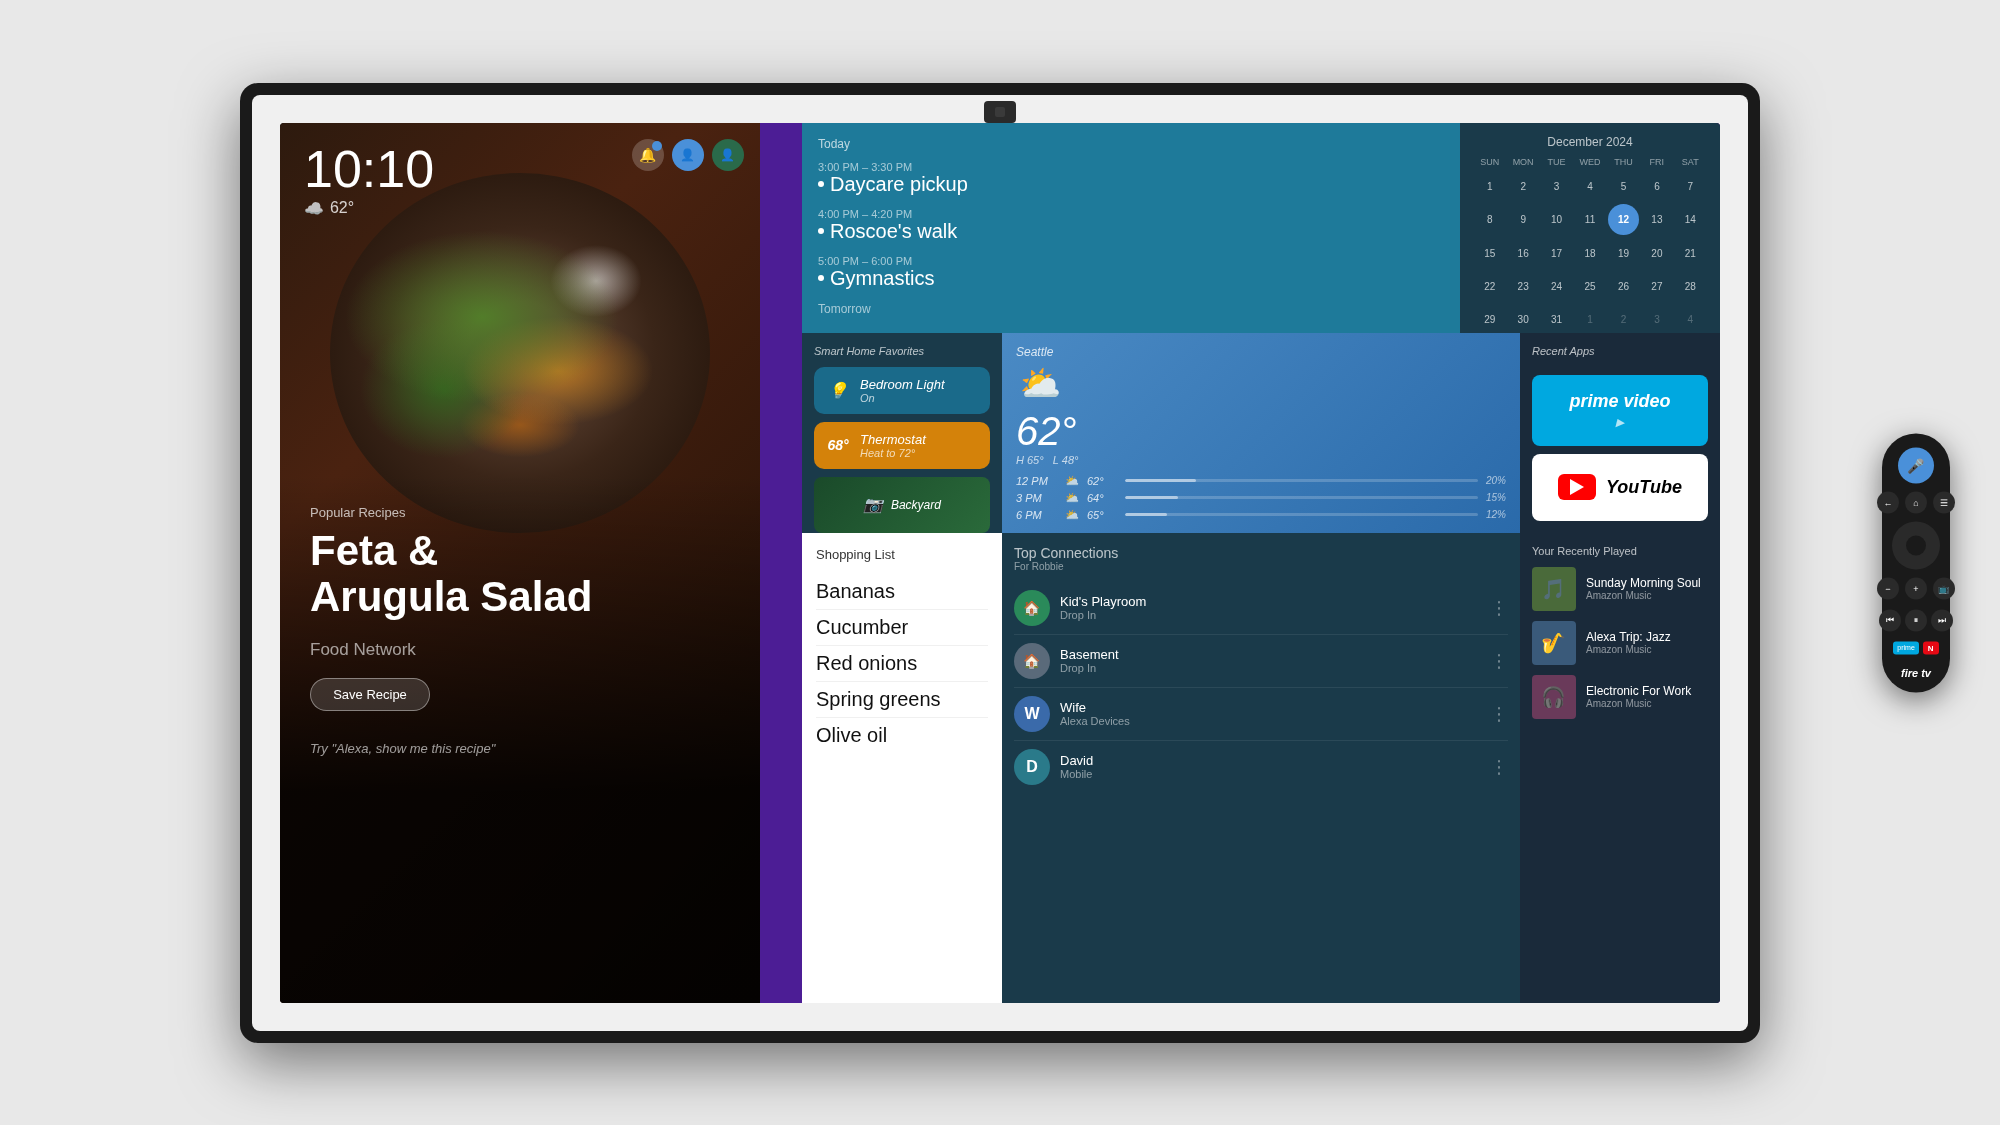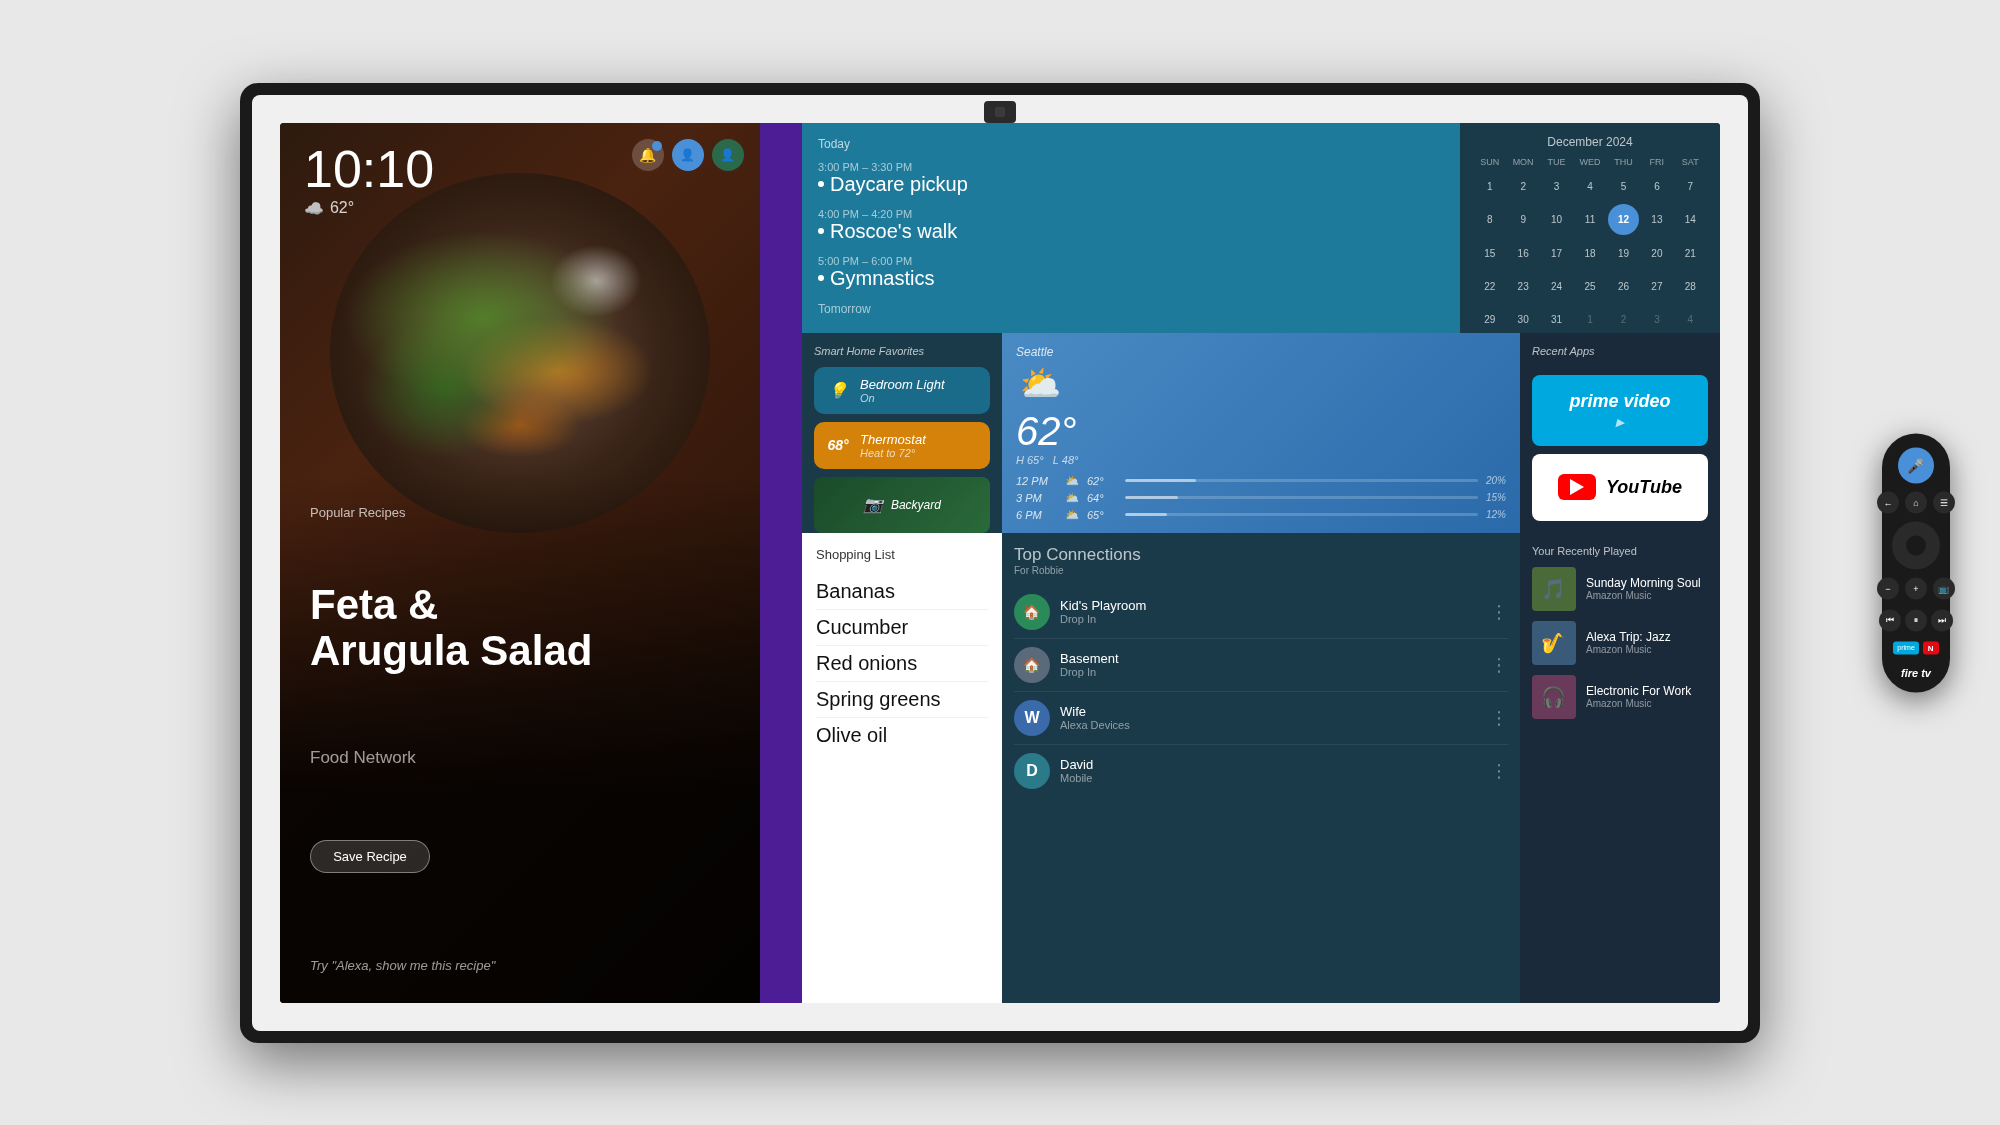--- a/index.html
+++ b/index.html
@@ -118,22 +118,21 @@
     .recipe-overlay {
       position: absolute;
       bottom: 0;
       left: 0;
       right: 0;
       height: 60%;
       background: linear-gradient(to top, rgba(0,0,0,0.85) 40%, transparent 100%);
       padding: 30px 30px 30px;
       display: flex;
       flex-direction: column;
-      justify-content: space-between;
-      gap: 16px;
+      justify-content: flex-start;
     }
 
     .recipe-category {
       color: rgba(255,255,255,0.7);
       font-size: 13px;
       margin-bottom: 8px;
     }
 
     .recipe-title {
       color: #fff;
@@ -542,21 +541,21 @@
     .shopping-item:last-child { border-bottom: none; }
 
     
     .connections-widget {
       flex: 1;
       background: #1a3a4a;
       padding: 12px;
     }
     .connections-title {
       color: rgba(255,255,255,0.7);
-      font-size: 17px;
+      font-size: 14px;
     }
     .connections-sub {
       color: rgba(255,255,255,0.5);
       font-size: 10px;
       margin-bottom: 10px;
     }
     .connection-item {
       display: flex;
       align-items: center;
       gap: 10px;

